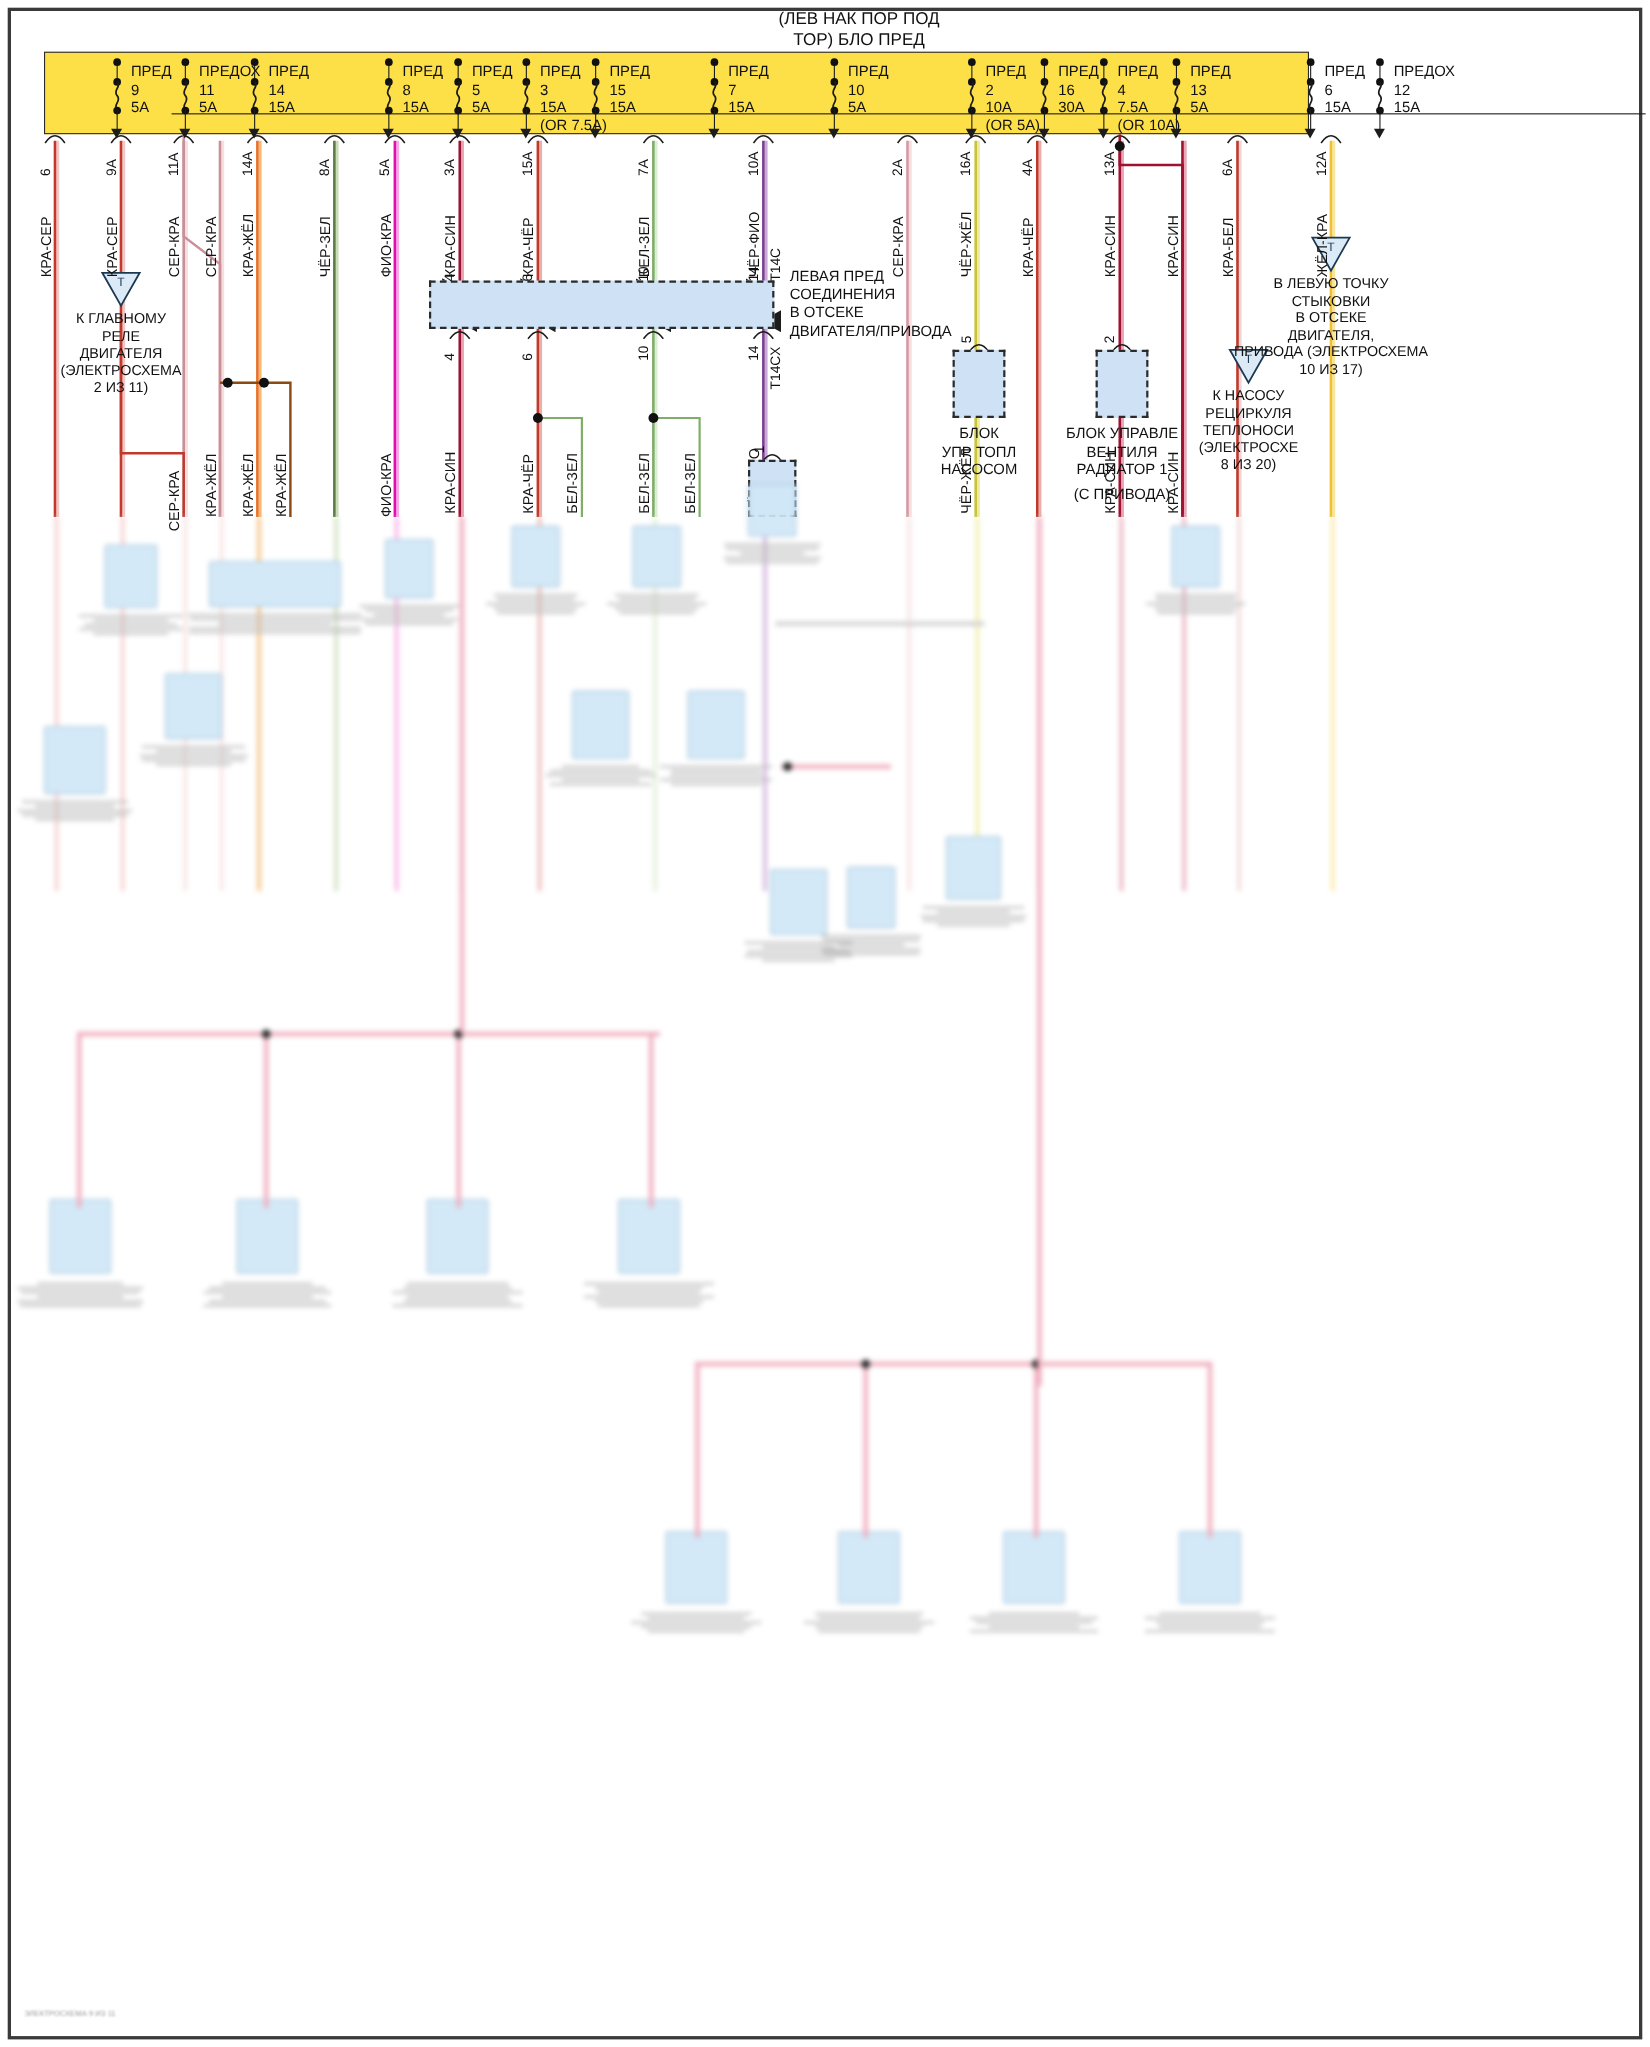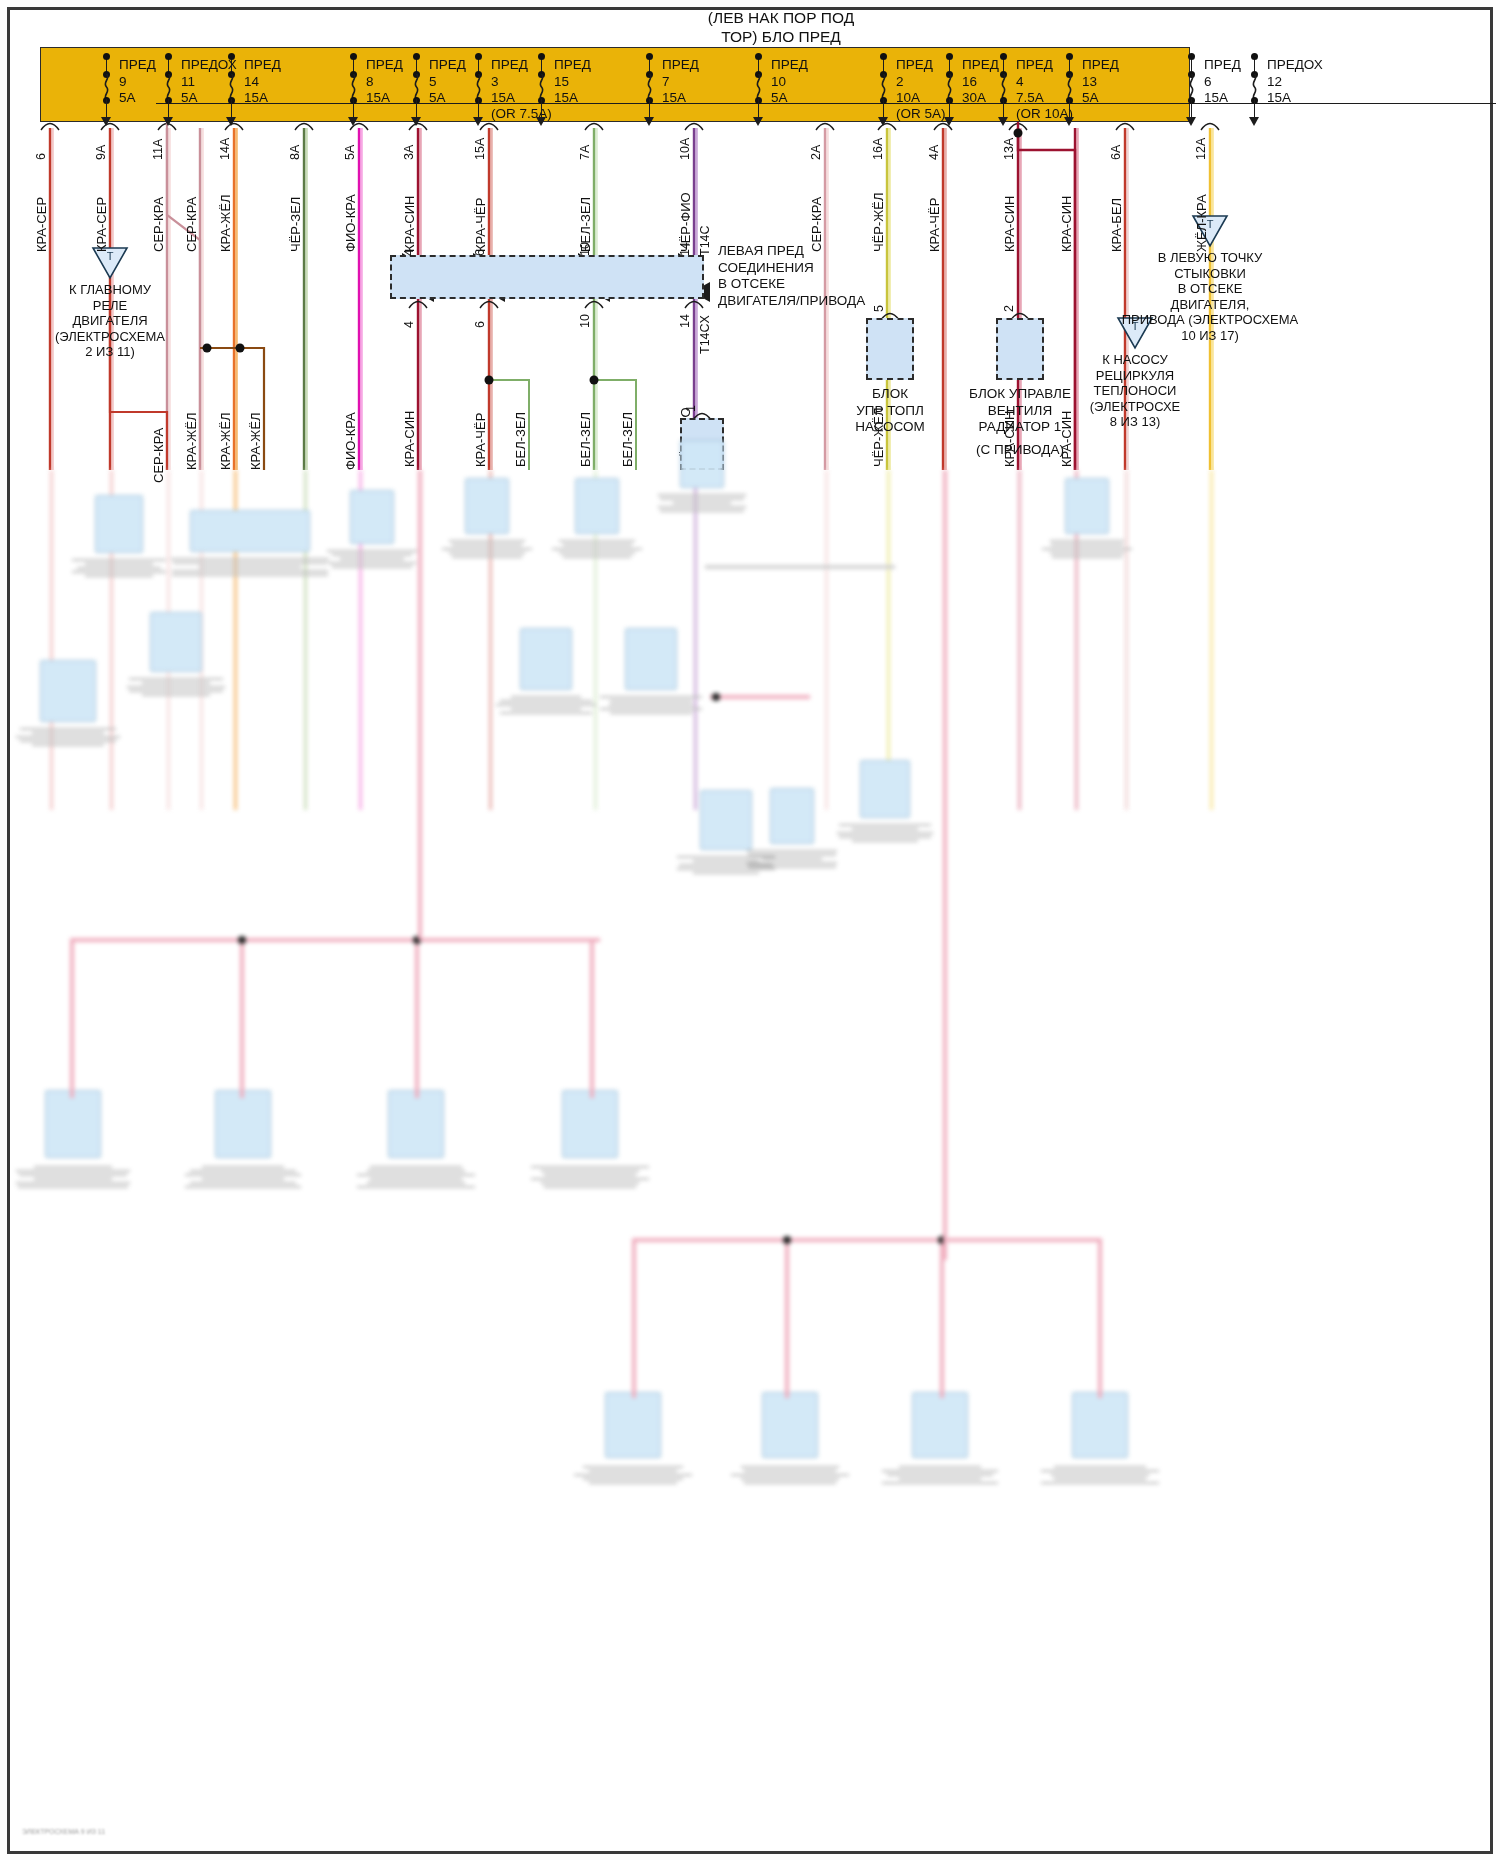--- a/index.html
+++ b/index.html
@@ -19,21 +19,21 @@
     background:#ffffff;
   }
   #canvas {
     position:absolute; left:0; top:0; width:1500px; height:1861px;
   }
 
   
   .fusebox {
     position:absolute;
     left:40px; top:47px; width:1150px; height:75px;
-    background:#eab308;
+    background:#fde047;
     border:1.5px solid #2b2b2b;
   }
   .fusebox-title {
     position:absolute; left:660px; top:10px; width:240px;
     text-align:center; font-size:15.5px; color:#111; line-height:19px;
     white-space:pre-line;
   }
   .busline {
     position:absolute; left:115px; top:55px; width:1340px; height:0;
     border-top:1.5px solid #1c1c1c;
@@ -525,21 +525,21 @@
       <div class="calltext" style="left:1115px;top:250px;width:190px;">В ЛЕВУЮ ТОЧКУ
 СТЫКОВКИ
 В ОТСЕКЕ
 ДВИГАТЕЛЯ,
 ПРИВОДА (ЭЛЕКТРОСХЕМА
 10 ИЗ 17)</div>
       <div class="calltext" style="left:1040px;top:352px;width:190px;">К НАСОСУ
 РЕЦИРКУЛЯ
 ТЕПЛОНОСИ
 (ЭЛЕКТРОСХЕ
-8 ИЗ 13)</div>
+8 ИЗ 20)</div>
       <div class="modbox" style="left:866px;top:318px;width:48px;height:62px;"></div>
       <div class="pinnum" style="left:872px;top:284px;height:28px;">5</div>
       <div class="modlabel" style="left:810px;top:386px;width:160px;">БЛОК
 УПР ТОПЛ
 НАСОСОМ</div>
       <div class="modbox" style="left:996px;top:318px;width:48px;height:62px;"></div>
       <div class="pinnum" style="left:1002px;top:284px;height:28px;">2</div>
       <div class="modlabel" style="left:940px;top:386px;width:160px;">БЛОК УПРАВЛЕ
 ВЕНТИЛЯ
 РАДИАТОР 1</div>

